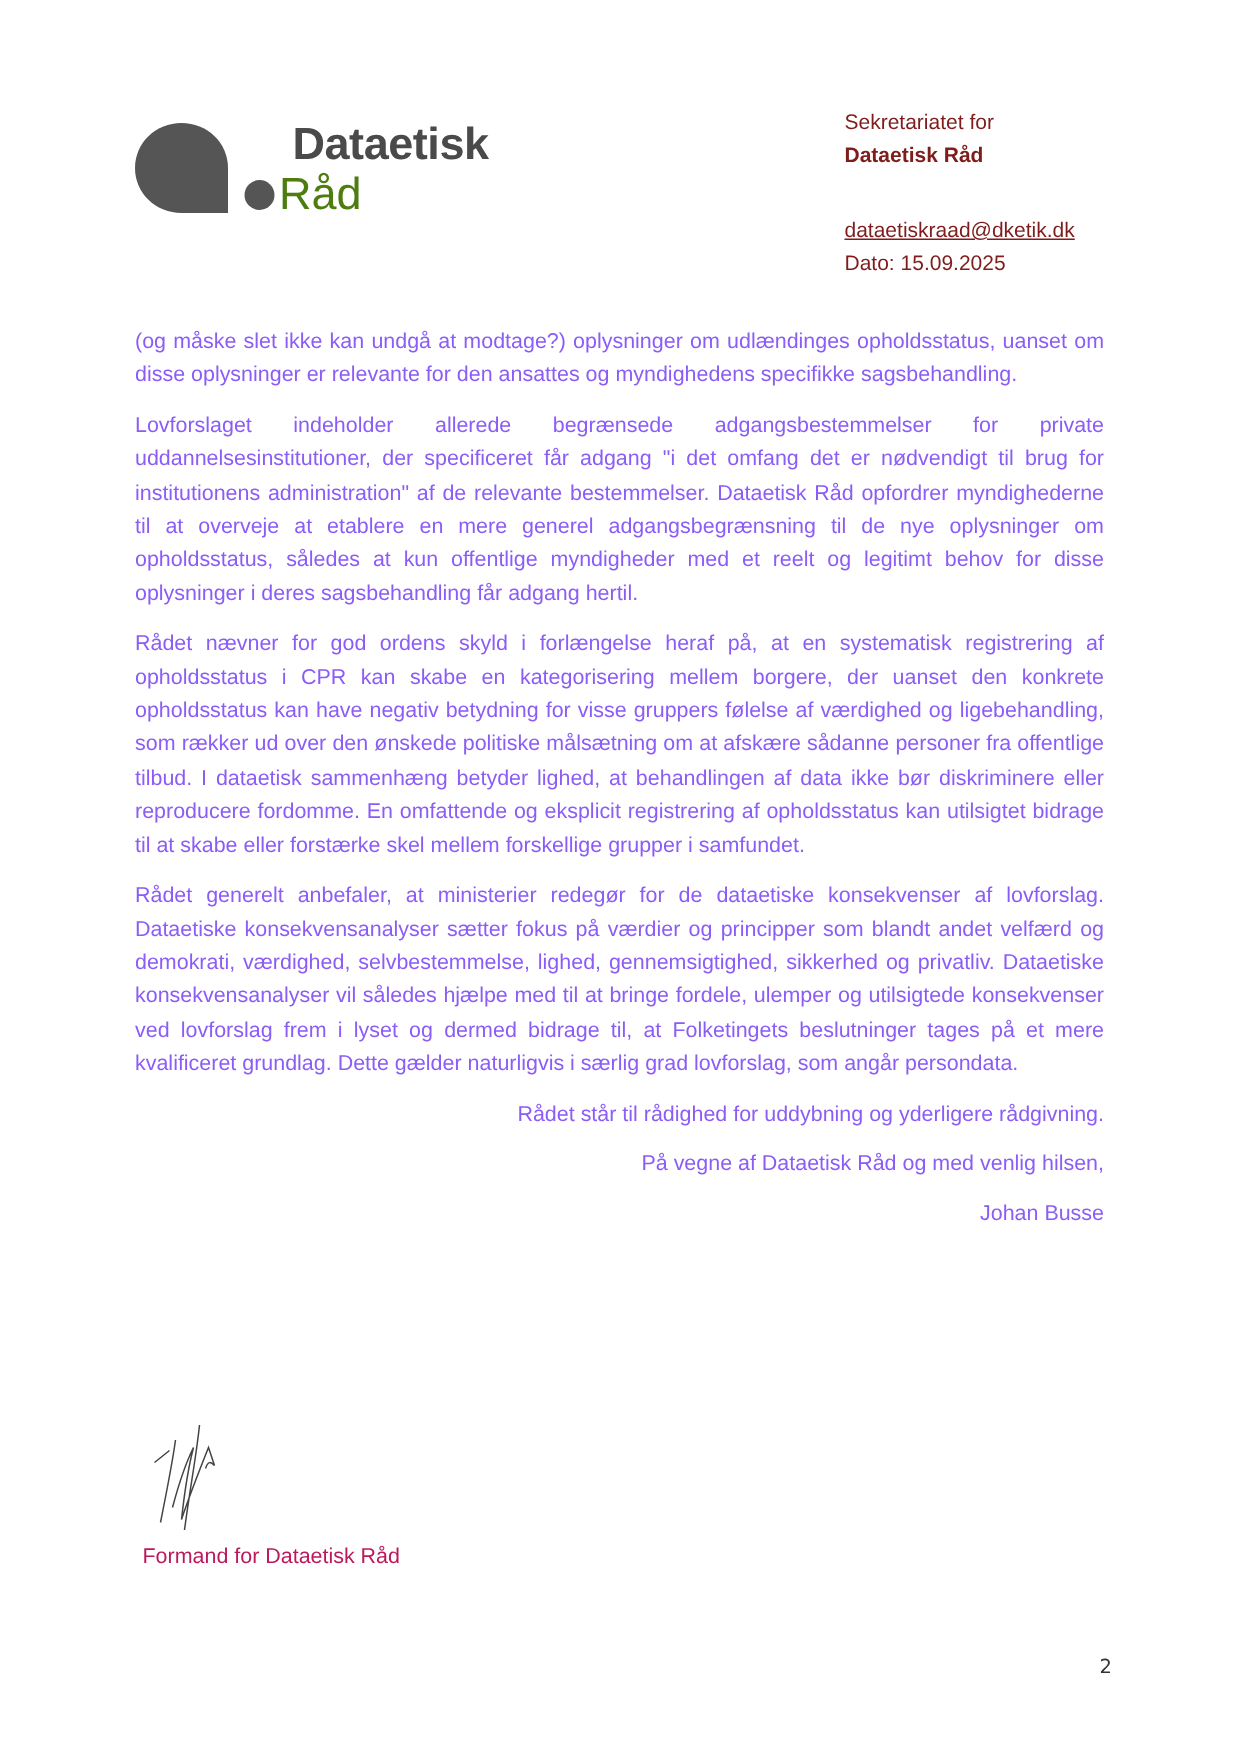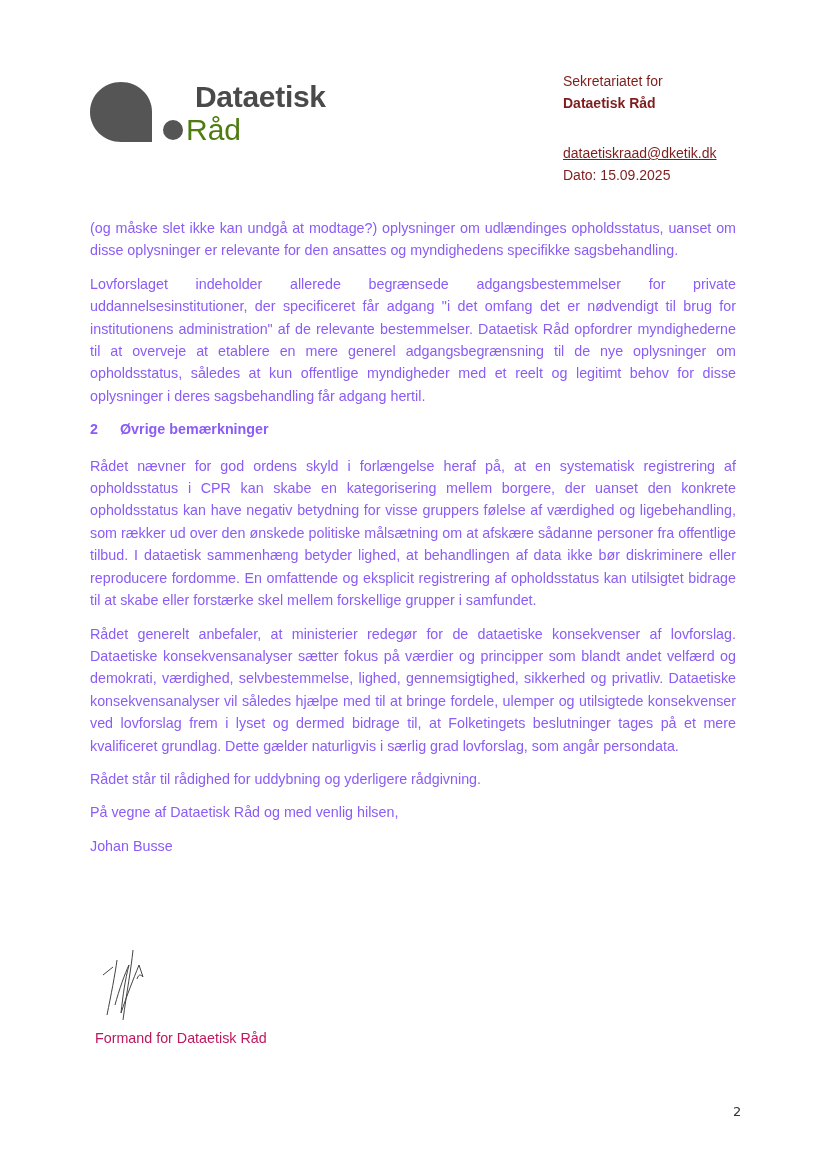--- a/index.html
+++ b/index.html
@@ -8,21 +8,21 @@
   .logo { position: absolute; left: 90px; top: 80px; width: 280px; height: 70px; }
   .logo-mark { position: absolute; left: 0; top: 2px; width: 62px; height: 60px; }
   .logo-dot { position: absolute; left: 73px; top: 40px; width: 20px; height: 20px; border-radius: 50%; background: #555555; }
   .logo-title { position: absolute; left: 105px; top: 0px; font-size: 30px; font-weight: bold; color: #4a4a4a; letter-spacing: -0.3px; }
   .logo-sub { position: absolute; left: 96px; top: 33px; font-size: 30px; color: #4d7c0f; }
   .header-right { position: absolute; left: 563px; top: 70px; font-size: 14px; color: #7f1d1d; line-height: 22px; }
   .header-right .bold { font-weight: bold; }
   .header-right .email { text-decoration: underline; margin-top: 28px; display: block; }
   .body-text { position: absolute; left: 90px; top: 217px; width: 646px; font-size: 14.3px; line-height: 22.4px; color: #8b5cf6; }
   .body-text p { margin: 0 0 11px 0; text-align: justify; }
-  .body-text p.last-left { text-align: left; }
+  .body-text p.last-left { text-align: right; }
   .heading { font-weight: bold; margin: 0 0 14px 0; font-size: 14.3px; }
   .heading .num { display: inline-block; width: 30px; }
   .sig { position: absolute; left: 95px; top: 945px; width: 60px; height: 80px; }
   .title-line { position: absolute; left: 95px; top: 1030px; font-size: 14.3px; color: #be185d; }
   .page-num { position: absolute; left: 733px; top: 1104px; font-size: 13px; color: #333; font-family: "DejaVu Sans", sans-serif; }
 </style>
 </head>
 <body>
 
 <div class="logo">
@@ -37,23 +37,20 @@
 <div class="header-right">
   <div>Sekretariatet for</div>
   <div class="bold">Dataetisk Råd</div>
   <a class="email">dataetiskraad@dketik.dk</a>
   <div>Dato: 15.09.2025</div>
 </div>
 
 <div class="body-text">
   <p>(og måske slet ikke kan undgå at modtage?) oplysninger om udlændinges opholdsstatus, uanset om disse oplysninger er relevante for den ansattes og myndighedens specifikke sagsbehandling.</p>
   <p>Lovforslaget indeholder allerede begrænsede adgangsbestemmelser for private uddannelsesinstitutioner, der specificeret får adgang "i det omfang det er nødvendigt til brug for institutionens administration" af de relevante bestemmelser. Dataetisk Råd opfordrer myndighederne til at overveje at etablere en mere generel adgangsbegrænsning til de nye oplysninger om opholdsstatus, således at kun offentlige myndigheder med et reelt og legitimt behov for disse oplysninger i deres sagsbehandling får adgang hertil.</p>
-  <div class="heading">
-    <span class="num">2</span><span>Øvrige bemærkninger</span>
-  </div>
   <p>Rådet nævner for god ordens skyld i forlængelse heraf på, at en systematisk registrering af opholdsstatus i CPR kan skabe en kategorisering mellem borgere, der uanset den konkrete opholdsstatus kan have negativ betydning for visse gruppers følelse af værdighed og ligebehandling, som rækker ud over den ønskede politiske målsætning om at afskære sådanne personer fra offentlige tilbud. I dataetisk sammenhæng betyder lighed, at behandlingen af data ikke bør diskriminere eller reproducere fordomme. En omfattende og eksplicit registrering af opholdsstatus kan utilsigtet bidrage til at skabe eller forstærke skel mellem forskellige grupper i samfundet.</p>
   <p>Rådet generelt anbefaler, at ministerier redegør for de dataetiske konsekvenser af lovforslag. Dataetiske konsekvensanalyser sætter fokus på værdier og principper som blandt andet velfærd og demokrati, værdighed, selvbestemmelse, lighed, gennemsigtighed, sikkerhed og privatliv. Dataetiske konsekvensanalyser vil således hjælpe med til at bringe fordele, ulemper og utilsigtede konsekvenser ved lovforslag frem i lyset og dermed bidrage til, at Folketingets beslutninger tages på et mere kvalificeret grundlag. Dette gælder naturligvis i særlig grad lovforslag, som angår persondata.</p>
   <p class="last-left">Rådet står til rådighed for uddybning og yderligere rådgivning.</p>
   <p class="last-left">På vegne af Dataetisk Råd og med venlig hilsen,</p>
   <p class="last-left">Johan Busse</p>
 </div>
 
 <svg class="sig" viewBox="0 0 60 80">
   <path d="M12 70 C16 50 20 30 22 15 M8 30 L18 22 M20 60 C24 45 30 28 34 20 C30 35 28 50 26 68 C32 50 38 35 44 20 L48 32 C46 30 44 28 42 34 M38 5 C36 25 32 45 28 75" fill="none" stroke="#444" stroke-width="1"></path>
 </svg>

